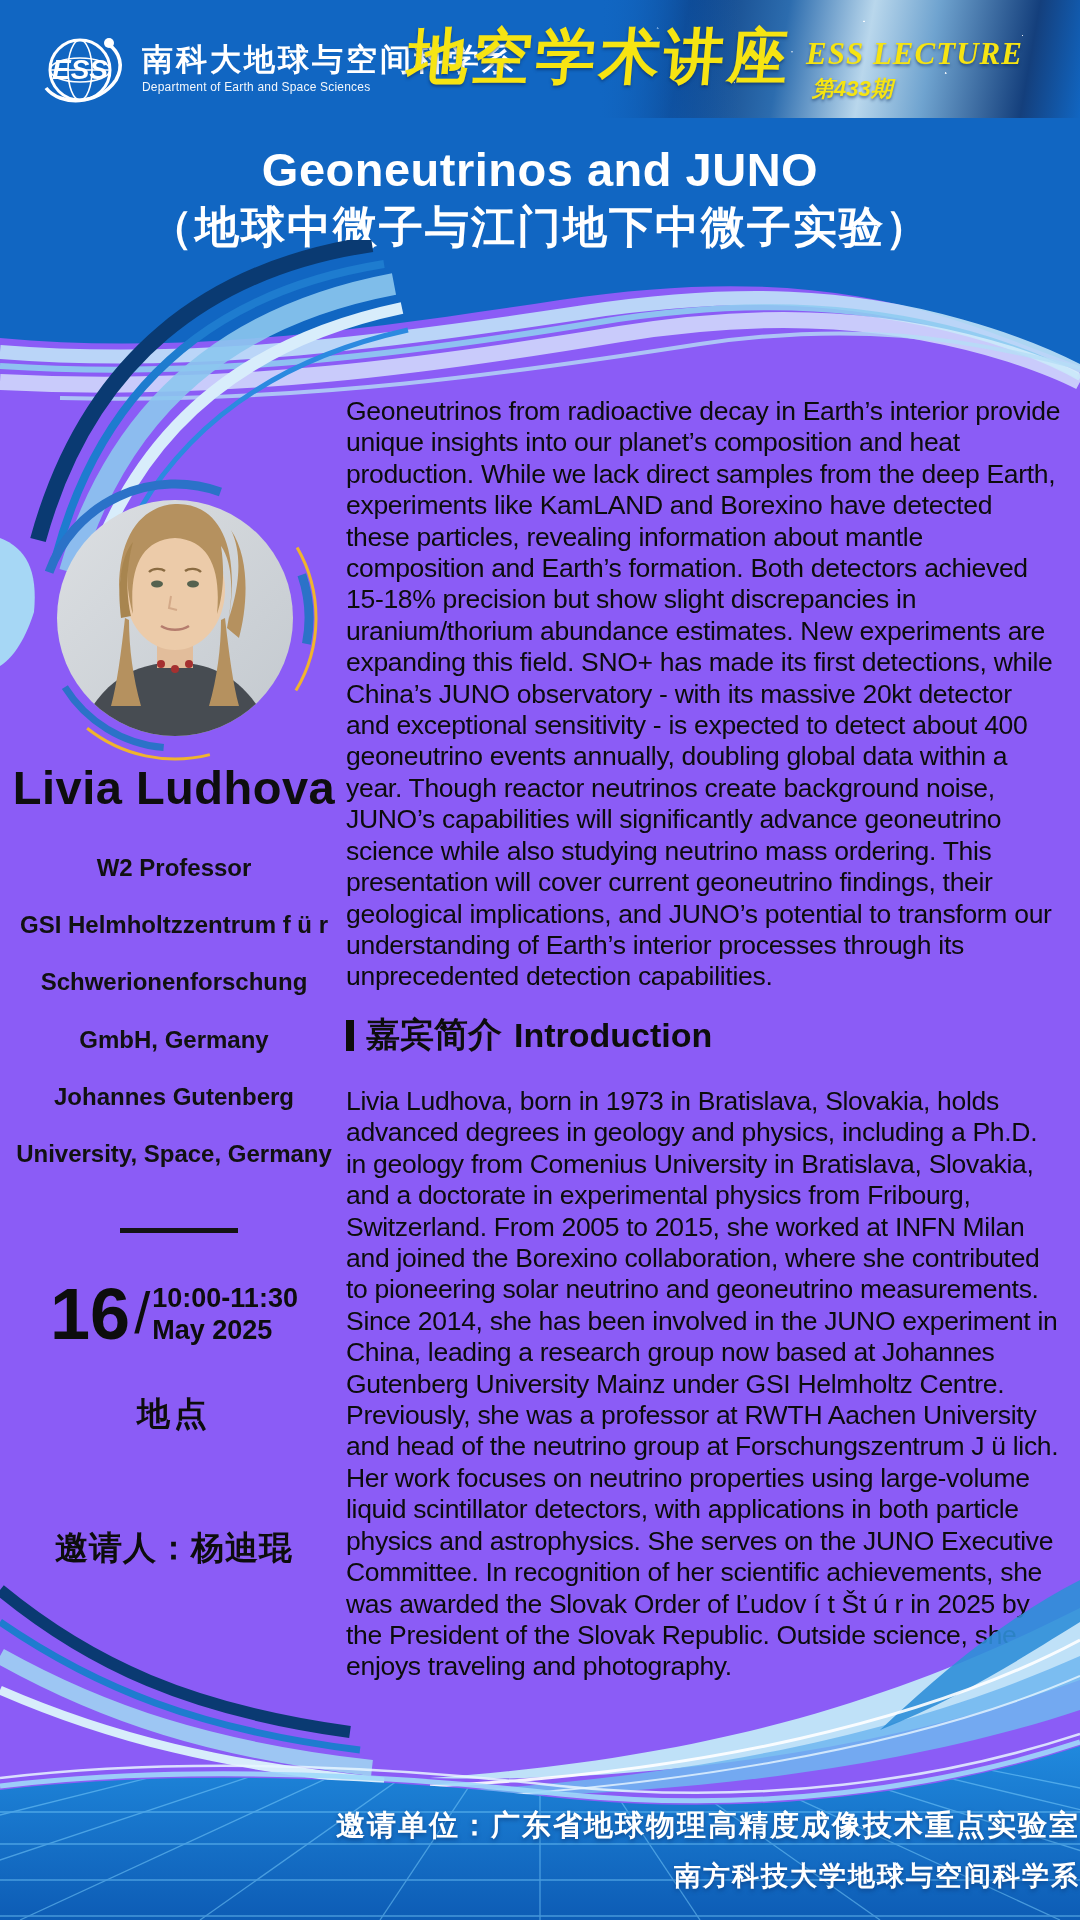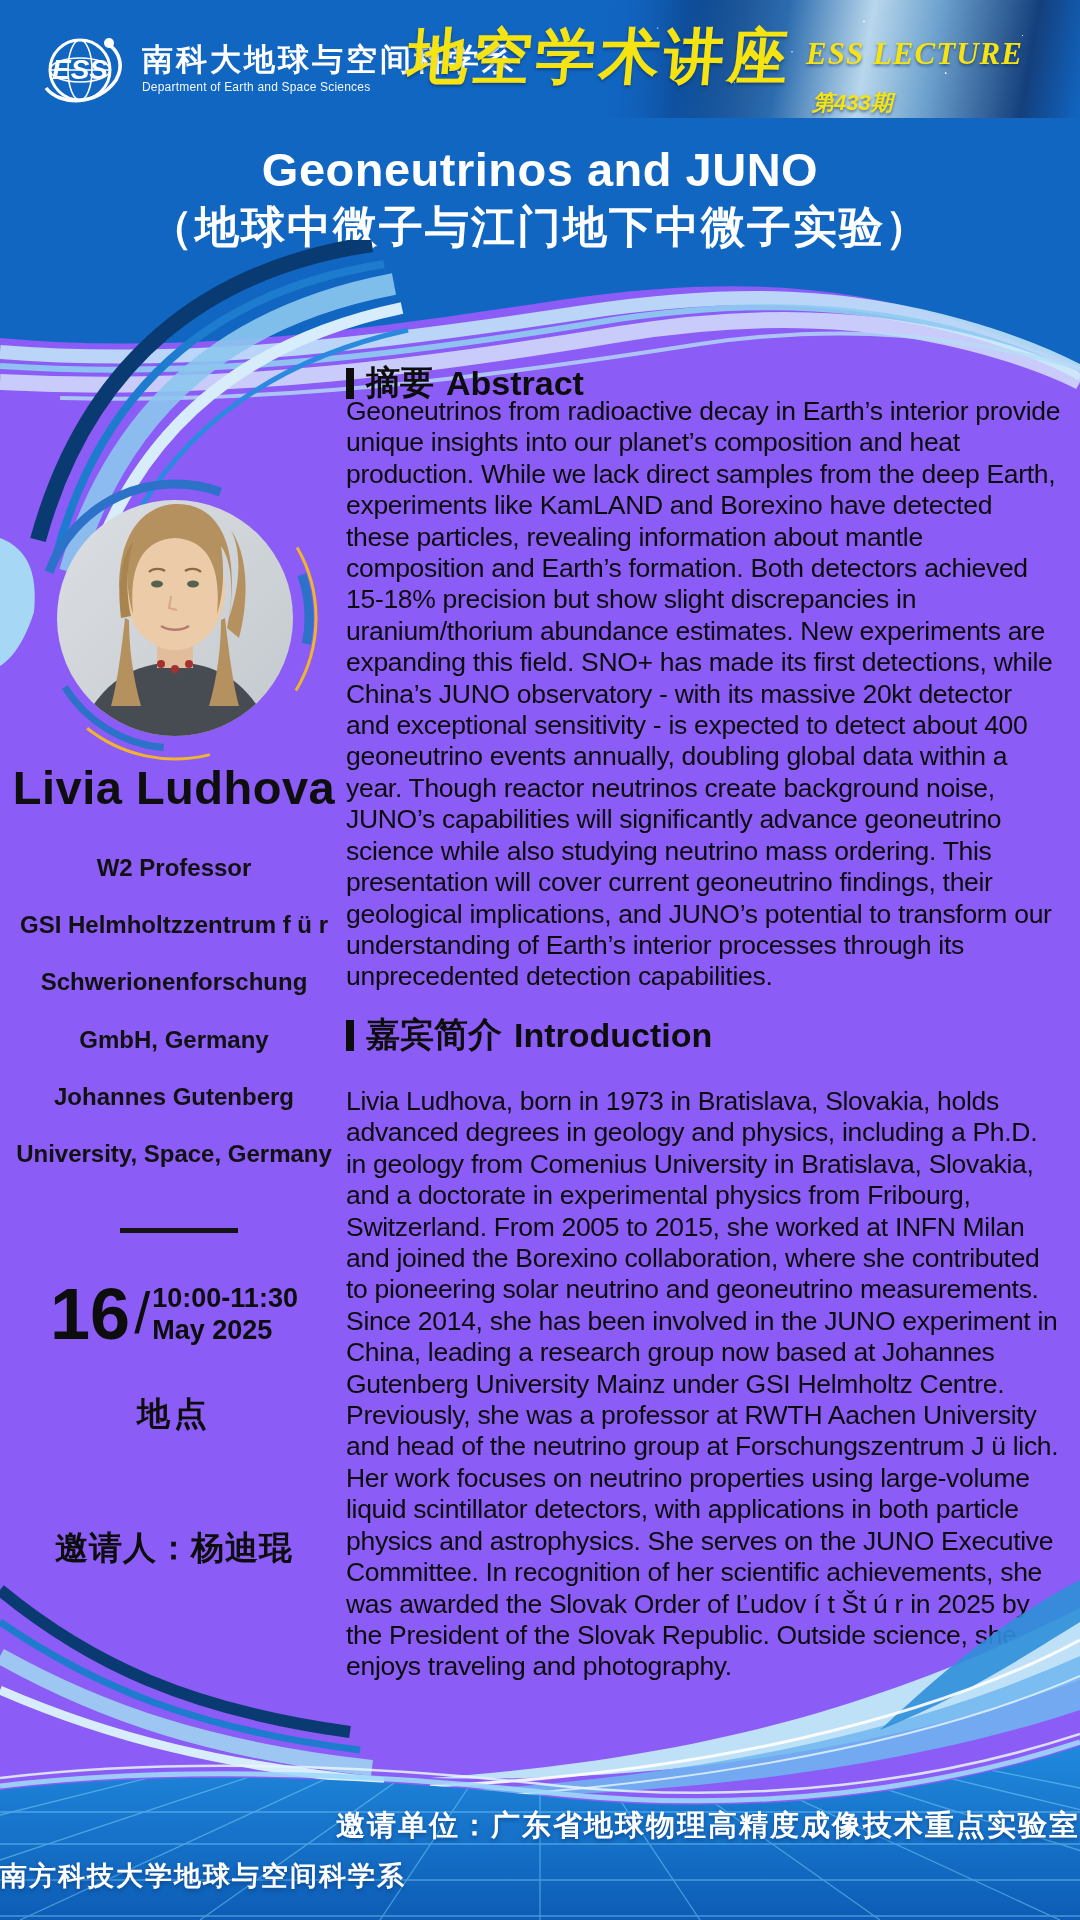--- a/index.html
+++ b/index.html
@@ -32,21 +32,21 @@
   .logo-texts{color:#fff;}
   .logo-cn{font-size:31px;font-weight:700;letter-spacing:3px;line-height:1.15;}
   .logo-en{font-size:12px;font-weight:400;opacity:.95;letter-spacing:.2px;margin-top:2px;}
   .series-block{top:18px;left:408px;width:660px;display:flex;align-items:flex-start;}
   .series-cn{
     font-size:60px;font-weight:900;color:#f6e412;letter-spacing:4px;
     transform:skewX(-5deg);line-height:1.3;text-shadow:0 2px 3px rgba(10,40,90,.55);
   }
   .series-right{margin-left:14px;margin-top:18px;color:#f6e412;}
   .series-en{font-family:"Liberation Serif","DejaVu Serif",serif;font-style:italic;font-weight:700;font-size:31px;letter-spacing:1px;text-shadow:0 2px 3px rgba(10,40,90,.55);}
-  .series-issue{font-style:italic;font-weight:700;font-size:22px;margin-top:16px;margin-left:6px;text-shadow:0 2px 3px rgba(10,40,90,.55);}
+  .series-issue{font-style:italic;font-weight:700;font-size:22px;margin-top:2px;margin-left:6px;text-shadow:0 2px 3px rgba(10,40,90,.55);}
 
   .title-en{top:142px;left:0;width:1080px;text-align:center;color:#fff;font-size:47px;font-weight:700;letter-spacing:.5px;}
   .title-cn{top:198px;left:0;width:1080px;text-align:center;color:#fff;font-size:44px;font-weight:700;letter-spacing:2px;}
 
   
   .left-swoosh{top:240px;left:0;}
   .photo-wrap{top:468px;left:25px;width:300px;height:300px;}
   .speaker-name{top:760px;left:0;width:348px;text-align:center;font-size:47px;font-weight:600;color:#0e0e0e;letter-spacing:.5px;}
   .affil{left:0;width:348px;text-align:center;font-size:24px;font-weight:600;color:#111;}
   .divider{top:1228px;left:120px;width:118px;height:5px;background:#141414;}
@@ -64,21 +64,21 @@
   .heading-abstract{top:360px;}
   .heading-intro{top:1012px;}
   .heading-en{margin-left:12px;}
   .para{left:346px;width:716px;font-size:26.5px;line-height:31.4px;color:#0c0c0c;letter-spacing:-0.3px;text-align:left;}
   .para-abstract{top:396px;}
   .para-intro{top:1086px;}
 
   
   .bottom-decor{top:1560px;left:0;}
   .footer-line1{top:1806px;left:0;width:1080px;text-align:right;color:#fff;font-size:29px;font-weight:700;letter-spacing:2px;text-shadow:0 2px 4px rgba(8,50,110,.6);}
-  .footer-line2{top:1858px;left:0;width:1080px;text-align:left;color:#fff;font-size:27px;font-weight:700;letter-spacing:2px;text-shadow:0 2px 4px rgba(8,50,110,.6);}
+  .footer-line2{top:1858px;left:0;width:1080px;text-align:right;color:#fff;font-size:27px;font-weight:700;letter-spacing:2px;text-shadow:0 2px 4px rgba(8,50,110,.6);}
 </style>
 </head>
 <body>
 
 <div class="poster">
 
   <svg class="abs header-bg" width="1080" height="420" viewBox="0 0 1080 420">
     <path d="M0,0 H1080 V366 C1040,352 1000,334 948,318 C838,284 722,276 560,300 C380,327 190,356 0,338 Z" fill="#1166c2"></path>
     <path d="M0,352 C200,368 400,340 585,312 C740,289 850,295 960,326 C1010,340 1050,356 1080,372" fill="none" stroke="#bfe2f8" stroke-width="14" opacity="0.9"></path>
     <path d="M0,366 C210,380 420,352 600,322 C760,296 880,306 990,340 C1030,353 1060,366 1080,378" fill="none" stroke="#8fccf1" stroke-width="6" opacity="0.9"></path>
@@ -178,25 +178,20 @@
     <span class="date-slash">/</span>
     <span class="date-stack">
       <div>10:00-11:30</div>
       <div>May 2025</div>
     </span>
   </div>
 
   <div class="abs loc-label">地点</div>
   <div class="abs inviter">邀请人：杨迪琨</div>
 
-  <div class="abs section-heading heading-abstract">
-    <span class="heading-bar"></span>
-    <span>摘要</span>
-    <span class="heading-en">Abstract</span>
-  </div>
   <div class="abs para para-abstract">Geoneutrinos from radioactive decay in Earth’s interior provide unique insights into our planet’s composition and heat production. While we lack direct samples from the deep Earth, experiments like KamLAND and Borexino have detected these particles, revealing information about mantle composition and Earth’s formation. Both detectors achieved 15-18% precision but show slight discrepancies in uranium/thorium abundance estimates. New experiments are expanding this field. SNO+ has made its first detections, while China’s JUNO observatory - with its massive 20kt detector and exceptional sensitivity - is expected to detect about 400 geoneutrino events annually, doubling global data within a year. Though reactor neutrinos create background noise, JUNO’s capabilities will significantly advance geoneutrino science while also studying neutrino mass ordering. This presentation will cover current geoneutrino findings, their geological implications, and JUNO’s potential to transform our understanding of Earth’s interior processes through its unprecedented detection capabilities.</div>
 
   <div class="abs section-heading heading-intro">
     <span class="heading-bar"></span>
     <span>嘉宾简介</span>
     <span class="heading-en">Introduction</span>
   </div>
   <div class="abs para para-intro">Livia Ludhova, born in 1973 in Bratislava, Slovakia, holds advanced degrees in geology and physics, including a Ph.D. in geology from Comenius University in Bratislava, Slovakia, and a doctorate in experimental physics from Fribourg, Switzerland. From 2005 to 2015, she worked at INFN Milan and joined the Borexino collaboration, where she contributed to pioneering solar neutrino and geoneutrino measurements. Since 2014, she has been involved in the JUNO experiment in China, leading a research group now based at Johannes Gutenberg University Mainz under GSI Helmholtz Centre. Previously, she was a professor at RWTH Aachen University and head of the neutrino group at Forschungszentrum J ü lich. Her work focuses on neutrino properties using large-volume liquid scintillator detectors, with applications in both particle physics and astrophysics. She serves on the JUNO Executive Committee. In recognition of her scientific achievements, she was awarded the Slovak Order of Ľudov í t Št ú r in 2025 by the President of the Slovak Republic. Outside science, she enjoys traveling and photography.</div>
 
   <svg class="abs bottom-decor" width="1080" height="360" viewBox="0 0 1080 360">

